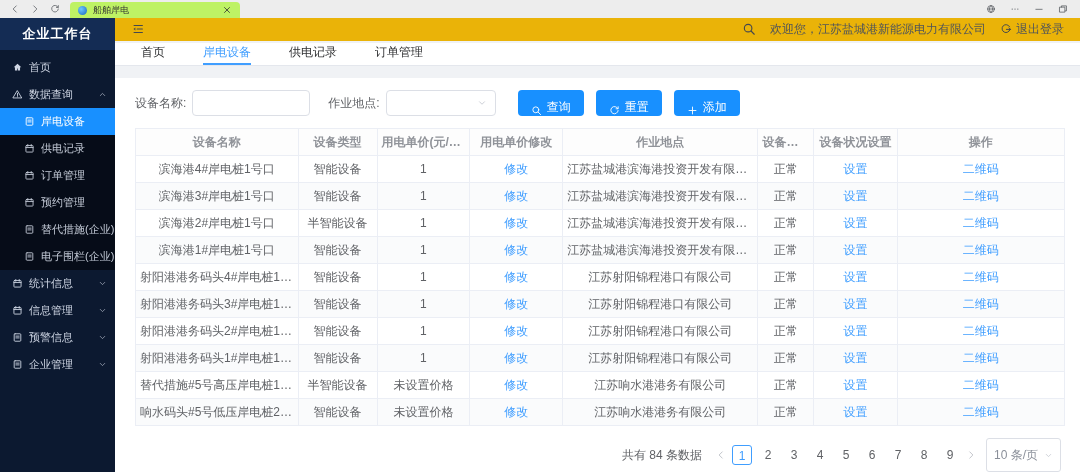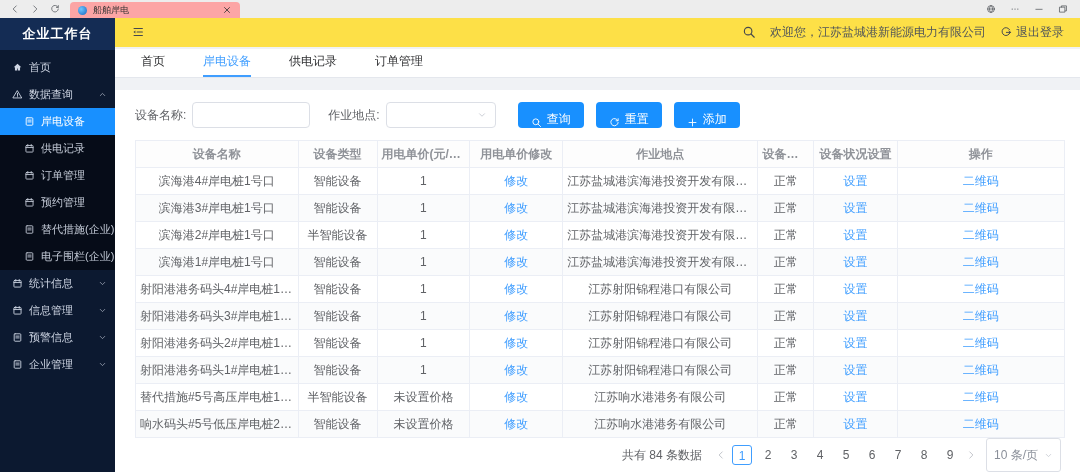--- a/index.html
+++ b/index.html
@@ -3,21 +3,21 @@
 <meta charset="utf-8">
 <style>
   * { margin:0; padding:0; box-sizing:border-box; }
   html,body { width:1080px; height:472px; overflow:hidden; background:#f0f2f5;
               font-family:"Liberation Sans","DejaVu Sans",sans-serif; }
 
   
   .chrome { height:18px; background:#ededed; display:flex; align-items:center; font-size:10px; color:#5f6368; }
   .chrome .navbtns { display:flex; gap:10px; padding:0 10px; align-items:center; }
   .chrome .icon svg { width:10px; height:10px; display:block; }
-  .browser-tab { height:16px; margin-top:2px; background:#fca5a5; border-radius:4px 4px 0 0;
+  .browser-tab { height:16px; margin-top:2px; background:#bef264; border-radius:4px 4px 0 0;
                  display:flex; align-items:center; gap:6px; padding:0 8px; width:170px; color:#333; }
   .browser-tab .title { flex:1; white-space:nowrap; overflow:hidden; font-size:9px; }
   .favicon { width:9px; height:9px; border-radius:50%;
              background:radial-gradient(circle at 35% 35%, #6ec6ff, #1565c0); flex:none; }
   .chrome .winbtns { margin-left:auto; display:flex; gap:14px; padding:0 12px; align-items:center; }
 
   
   .app { display:flex; height:454px; }
 
   
@@ -29,21 +29,21 @@
   .menu-item .icon svg, .submenu-item .icon svg { width:11px; height:11px; display:block; }
   .menu-item .chev { margin-left:auto; opacity:.8; }
   .menu-item .chev svg { width:9px; height:9px; }
   .submenu { background:#060c18; }
   .submenu-item { height:27px; display:flex; align-items:center; gap:6px; padding:0 8px 0 24px; cursor:pointer; color:#c3cad6; }
   .submenu-item.active { background:#1890ff; color:#fff; }
   .menu-label { white-space:nowrap; }
 
   
   .main { flex:1; display:flex; flex-direction:column; min-width:0; }
-  .topbar { height:32px; background:#fde047; display:flex; align-items:center; padding:0 16px; gap:14px; }
+  .topbar { height:32px; background:#eab308; display:flex; align-items:center; padding:0 16px; gap:14px; }
   .topbar .icon svg { width:14px; height:14px; display:block; color:#45484d; }
   .topbar .spacer { flex:1; }
   .welcome { font-size:12px; color:#515559; }
   .logout { display:flex; align-items:center; gap:4px; font-size:12px; color:#515559; cursor:pointer; }
   .logout .icon svg { width:12px; height:12px; }
 
   .tabbar { background:#fff; margin-top:2px; height:33px; display:flex; align-items:stretch;
             padding-left:26px; gap:38px; border-bottom:1px solid #e4e7ed; }
   .tab { display:flex; align-items:center; font-size:12px; color:#303133; cursor:pointer;
          border-bottom:2px solid transparent; }
@@ -68,21 +68,21 @@
   
   table { width:100%; border-collapse:collapse; table-layout:fixed; font-size:12px; }
   th, td { border:1px solid #ebeef5; text-align:center; padding:0 4px; height:27px;
            overflow:hidden; white-space:nowrap; text-overflow:ellipsis; }
   th { color:#909399; font-weight:bold; background:#fdfdfd; }
   td { color:#606266; }
   tbody tr:nth-child(even) td { background:#fafbfc; }
   .link { color:#409eff; cursor:pointer; }
 
   
-  .pager { display:flex; align-items:center; justify-content:flex-end; gap:6px; 
+  .pager { display:flex; align-items:center; justify-content:flex-end; gap:6px; margin-top:12px;
            font-size:12px; color:#606266; padding-right:4px; }
   .pager .total { margin-right:8px; }
   .page-arrow { color:#b4b8bf; cursor:pointer; display:flex; }
   .page-arrow svg { width:10px; height:10px; }
   .page-num { min-width:20px; height:20px; line-height:20px; text-align:center; cursor:pointer; border-radius:3px; }
   .page-num.current { border:1px solid #409eff; color:#409eff; }
   .size-select { border:1px solid #dcdfe6; border-radius:3px; height:24px; display:flex; align-items:center;
                  gap:6px; padding:16px 7px; color:#8a8f99; cursor:pointer; margin-left:4px; }
   .size-select .icon svg { width:9px; height:9px; color:#c0c4cc; }
 </style>

